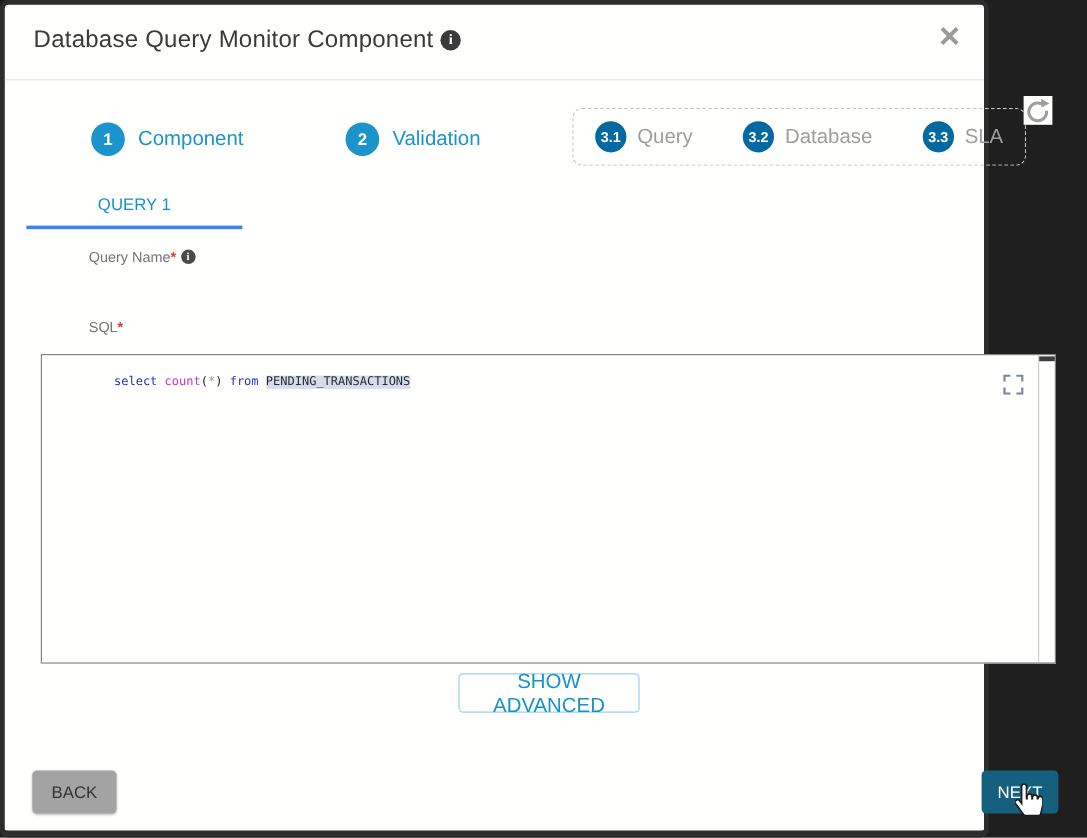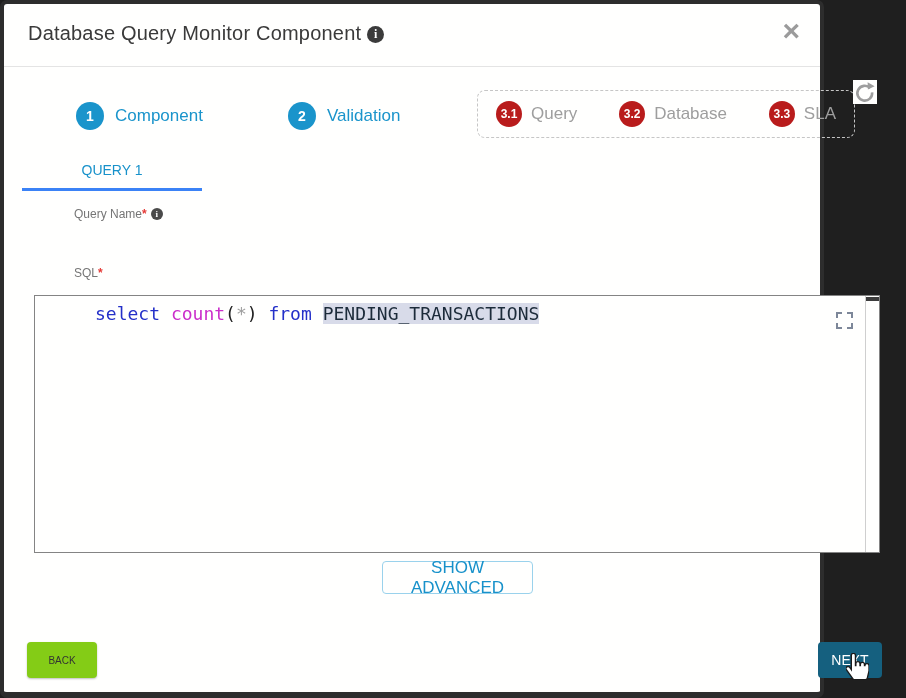--- a/index.html
+++ b/index.html
@@ -22,57 +22,57 @@
   .step { position:absolute; display:flex; align-items:center; gap:11px; }
   .step-circle { width:28px; height:28px; border-radius:50%; background:#1a94cb; color:#fff; font-size:14px; font-weight:bold;
     display:flex; align-items:center; justify-content:center; }
   .step-label { font-size:17px; color:#1a94cb; }
   .step-1 { left:72px; top:98px; }
   .step-2 { left:284px; top:98px; }
 
   .substep-group { position:absolute; left:473px; top:86px; width:378px; height:48px;
     border:1px dashed #c6c6c6; border-radius:8px; display:flex; align-items:center; justify-content:space-between; padding:0 18px; }
   .substep { display:flex; align-items:center; gap:9px; }
-  .substep .step-circle { width:26px; height:26px; background:#b91c1c; font-size:12px; }
+  .substep .step-circle { width:26px; height:26px; background:#0369a1; font-size:12px; }
   .substep .step-label { color:#9e9e9e; }
   .substep .underlined { }
   .refresh-wrap { position:absolute; left:849px; top:76px; width:24px; height:24px; background:#fffffe; cursor:pointer; }
 
   
   .tab { position:absolute; left:18px; top:148px; width:180px; height:39px; border-bottom:3px solid #3b82f6;
     display:flex; align-items:center; justify-content:center; font-size:14px; color:#1791ca; cursor:pointer; }
 
   
   .field-label { position:absolute; left:30px; font-size:12px; color:#757575;margin-left:40px; }
   .required { color:#e53935; font-weight:bold; }
   .mini-info { display:inline-block; width:12px; height:12px; border-radius:50%; background:#4a4a4a; color:#fff;
     font-size:9px; font-weight:bold; text-align:center; line-height:12px; vertical-align:1px; margin-left:4px; font-family:"Liberation Serif",serif; }
   .qname-label { top:203px; }
   .qname-value { position:absolute; left:30px; top:221px; width:846px; font-size:16px; color:#333; padding-bottom:6px;
     border-bottom:1px solid #9e9e9e; background:transparent; }
   .sql-label { top:262px; }
 
   
   .editor { position:absolute; left:30px; top:291px; width:846px; height:258px; border:1px solid #848484; background:#fffffe; }
-  .code-line { position:absolute; left:60px; top:7px; font-family:"DejaVu Sans Mono", monospace; font-size:18px; white-space:pre; color:#1a1a1a; }
+  .code-line { position:absolute; left:60px; top:17px; font-family:"DejaVu Sans Mono", monospace; font-size:10px; white-space:pre; color:#1a1a1a; }
   .tok-keyword { color:#2430c9; }
   .tok-function { color:#cb2ecb; }
   .tok-plain { color:#222; }
   .tok-operator { color:#9e9e9e; }
   .tok-highlight { color:#1c2b3a; background:#d8dbe9; }
   .expand-icon { position:absolute; right:26px; top:16px; width:17px; height:17px; cursor:pointer; }
   .scrollbar { position:absolute; right:0; top:0; bottom:0; width:14px; border-left:1px solid #cfcfcf; }
   .scroll-thumb { position:absolute; left:0; right:0; top:1px; height:4px; background:#3c3c3c; }
 
   
   .btn { position:absolute; border:none; border-radius:4px; font-family:"Liberation Sans",sans-serif; cursor:pointer;
     display:flex; align-items:center; justify-content:center; }
   .btn-show-adv { left:378px; top:557px; width:151px; height:33px; background:#fffffe; border:1px solid #9ad2ec;
     color:#1791ca; font-size:17px; }
-  .btn-back { left:23px; top:638px; width:70px; height:36px; background:#84cc16; color:#333; font-size:10px;
+  .btn-back { left:23px; top:638px; width:70px; height:36px; background:#a3a3a3; color:#333; font-size:14px;
     box-shadow:0 1px 2px rgba(0,0,0,.25); }
   .btn-validate { left:381px; top:638px; width:145px; height:36px; background:#1a93c9; color:#fff; font-size:14px; }
   .btn-next { left:814px; top:638px; width:64px; height:36px; background:#15607f; color:#fff; font-size:14px; }
 
   .cursor-hand { position:absolute; left:842px; top:649px; width:23px; height:27px; pointer-events:none; }
 </style>
 </head>
 <body>
 
 <div class="dialog">

